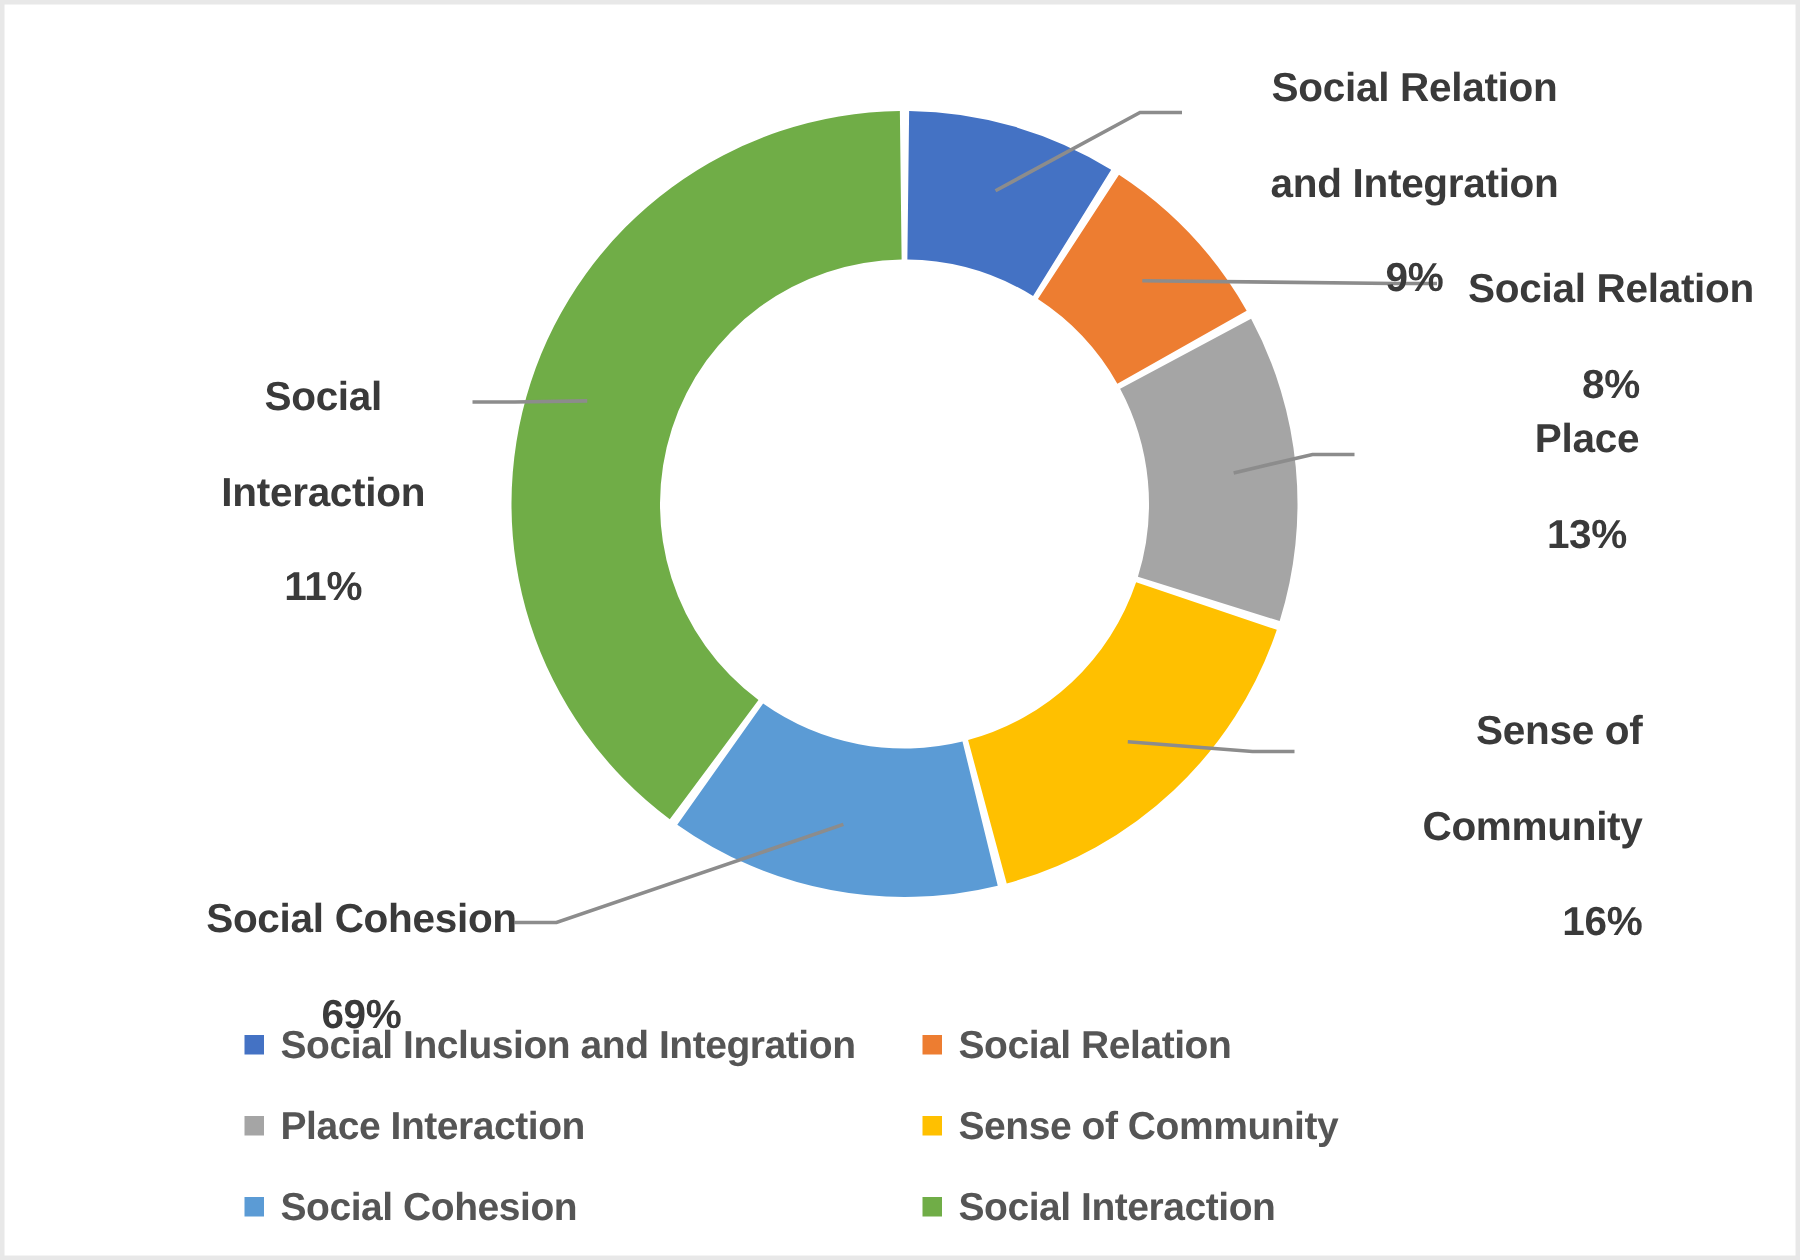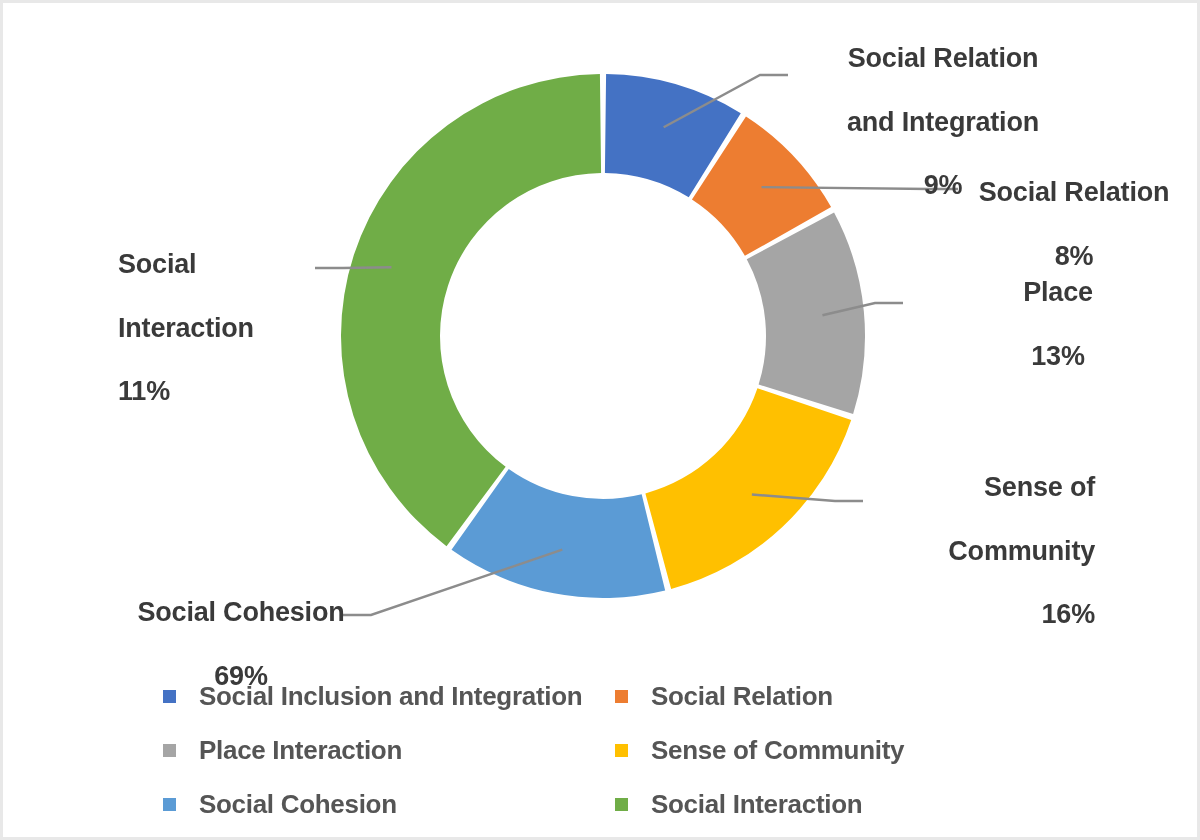--- a/index.html
+++ b/index.html
@@ -42,21 +42,21 @@
   }
   .callout-label .lbl-pct {
     display: block;
   }
   
   #label-social-inclusion { left: 790px; top: 8px;  width: 300px; text-align: center; }
   #label-social-relation  { left: 958px; top: 142px; width: 226px; text-align: center; }
   #label-place-attachment { left: 940px; top: 242px; width: 230px; text-align: center; }
   #label-sense-community  { left: 862px; top: 437px; width: 230px; text-align: right; }
   #label-social-cohesion  { left: 108px; top: 562px; width: 260px; text-align: center; }
-  #label-social-interaction { left: 115px; top: 214px; width: 195px; text-align: left; }
+  #label-social-interaction { left: 115px; top: 214px; width: 195px; text-align: center; }
 
   #legend {
     position: absolute;
     left: 160px;
     top: 666px;
     width: 840px;
   }
   .legend-row {
     display: flex;
     align-items: center;
@@ -75,21 +75,20 @@
     margin-right: 11px;
     display: inline-block;
   }
   .legend-text {
     font-family: "Liberation Sans", sans-serif;
     font-weight: bold;
     font-size: 26px;
     color: #555555;
     letter-spacing: -0.3px;
     white-space: nowrap;
-    margin-left: 12px;
   }
 </style>
 </head>
 <body>
 
 <div id="figure">
 
   <svg id="chart-svg" viewBox="0 0 1200 840" xmlns="http://www.w3.org/2000/svg">
     <g id="slices-group">
         <path d="M 603.0865433834282 71.01818145157057 A 262 262 0 0 1 737.770823403672 110.14758197705319 L 685.712382499231 194.35517504679262 A 163 163 0 0 0 601.92025408969 170.0113113610916 Z" fill="#4472C4"></path>

